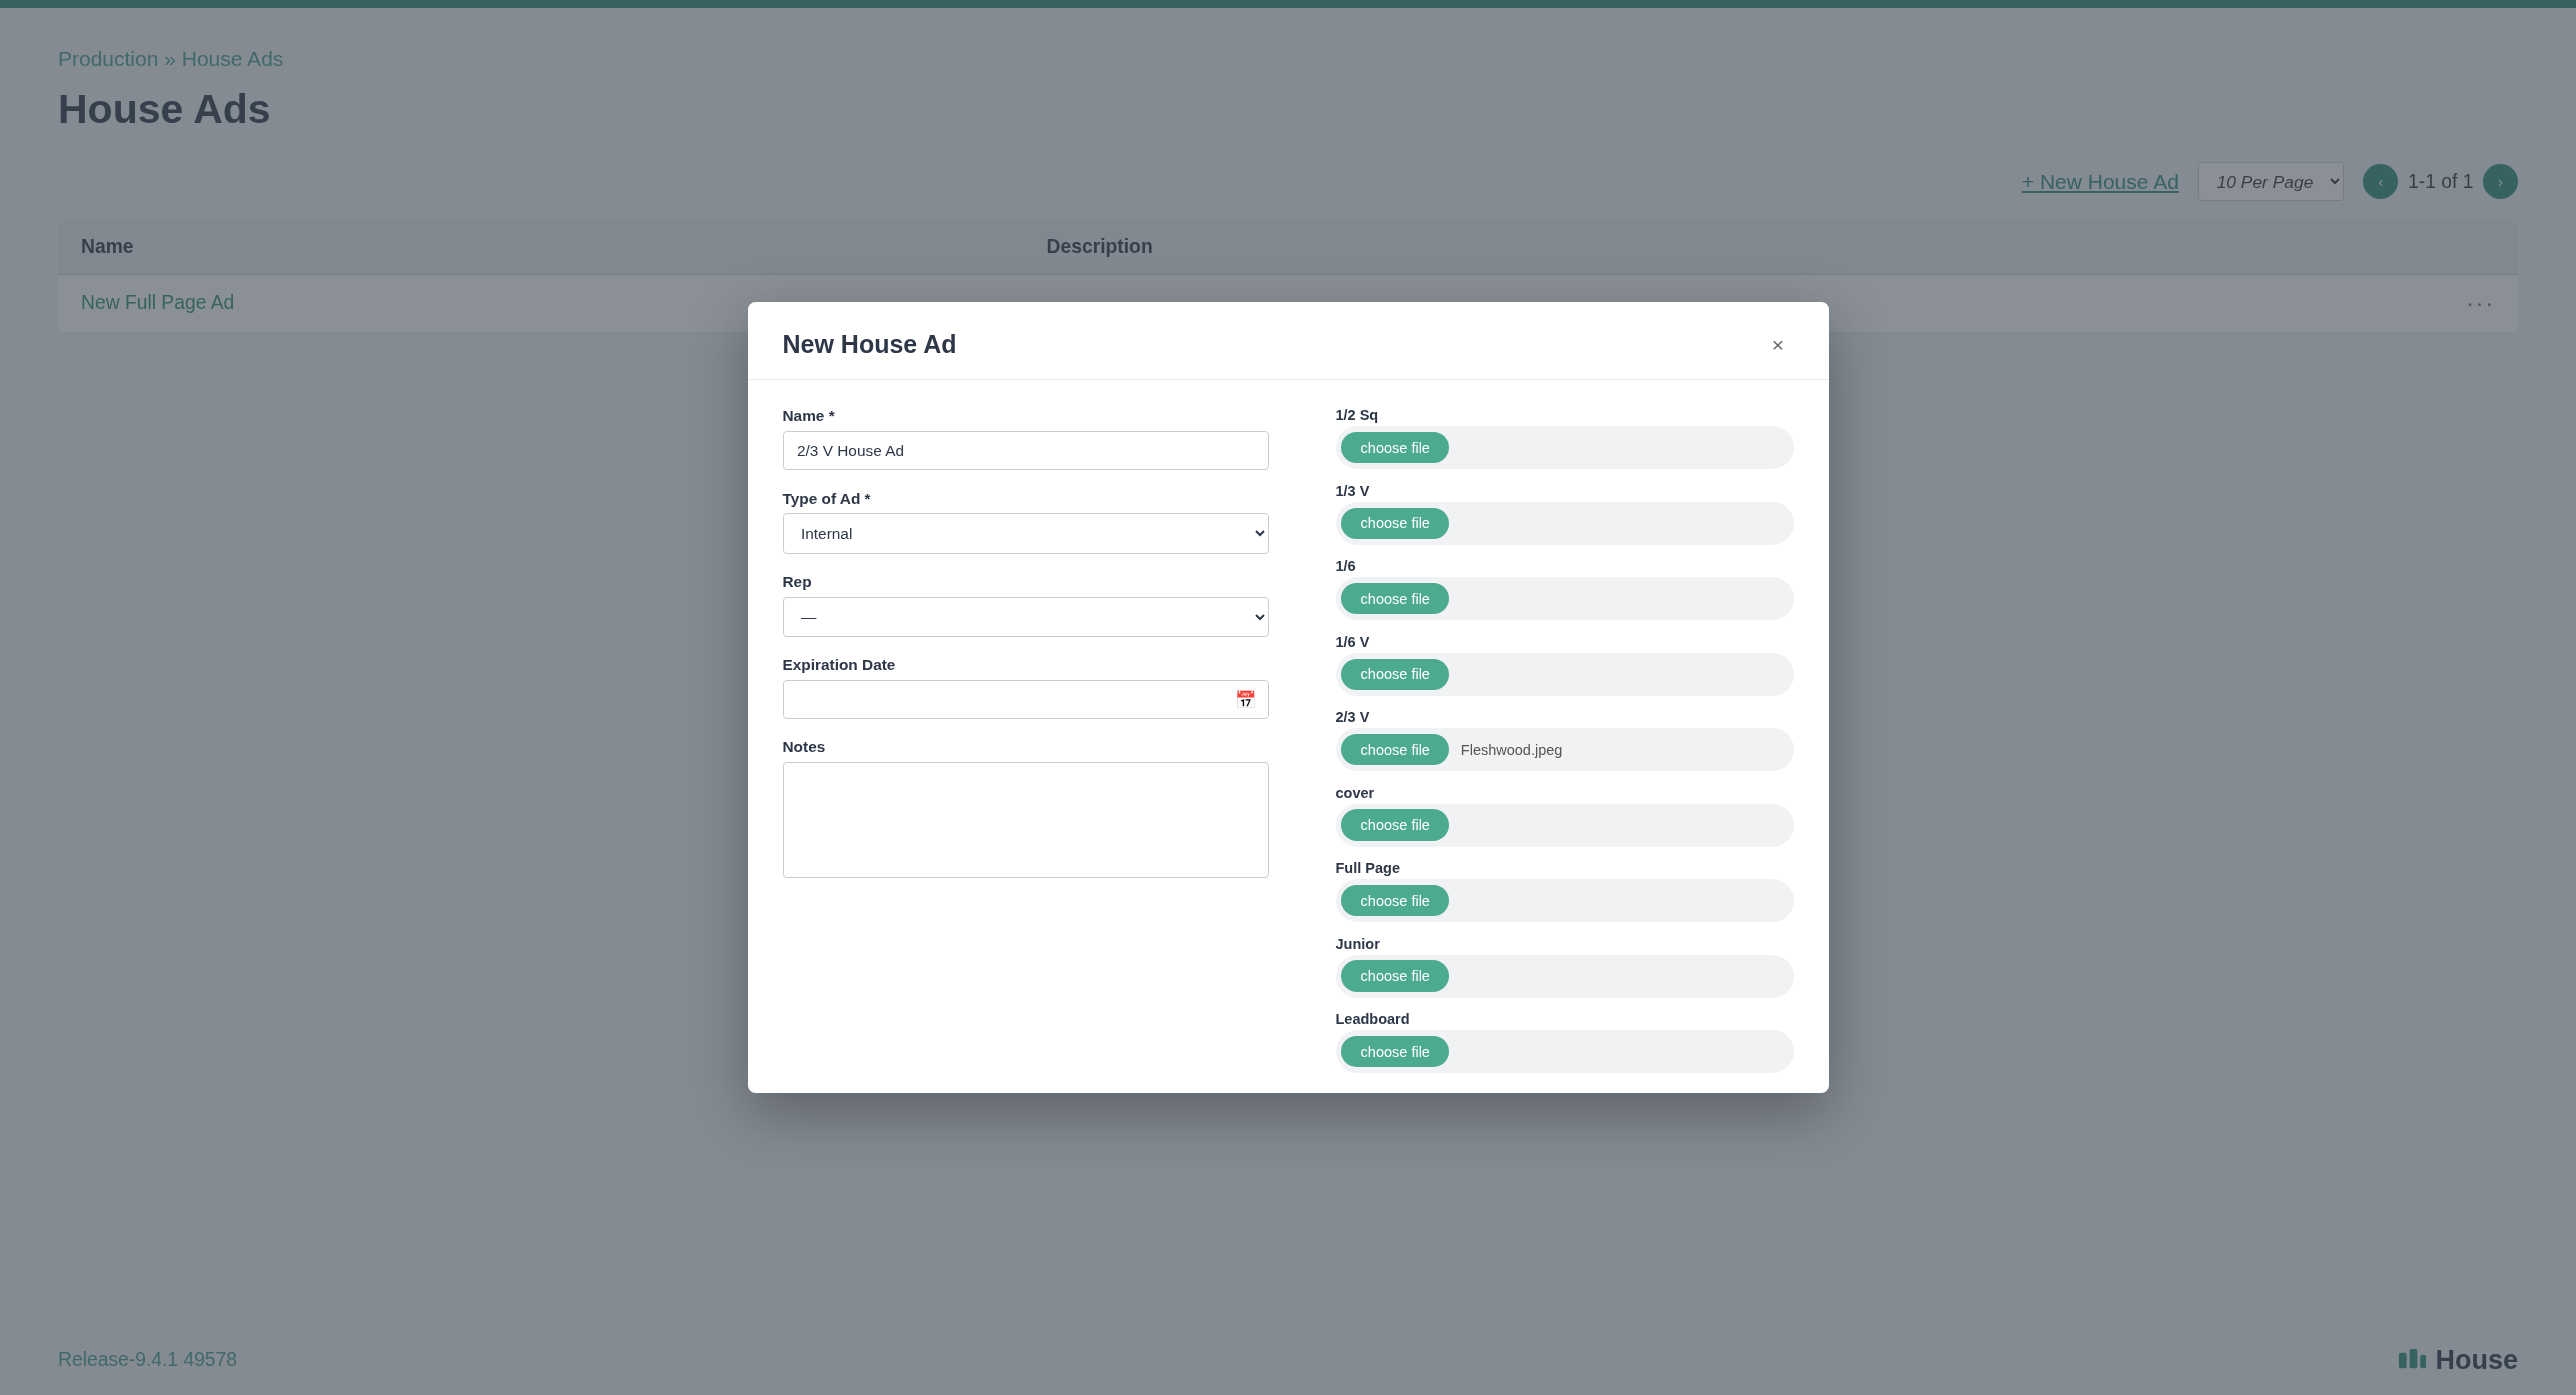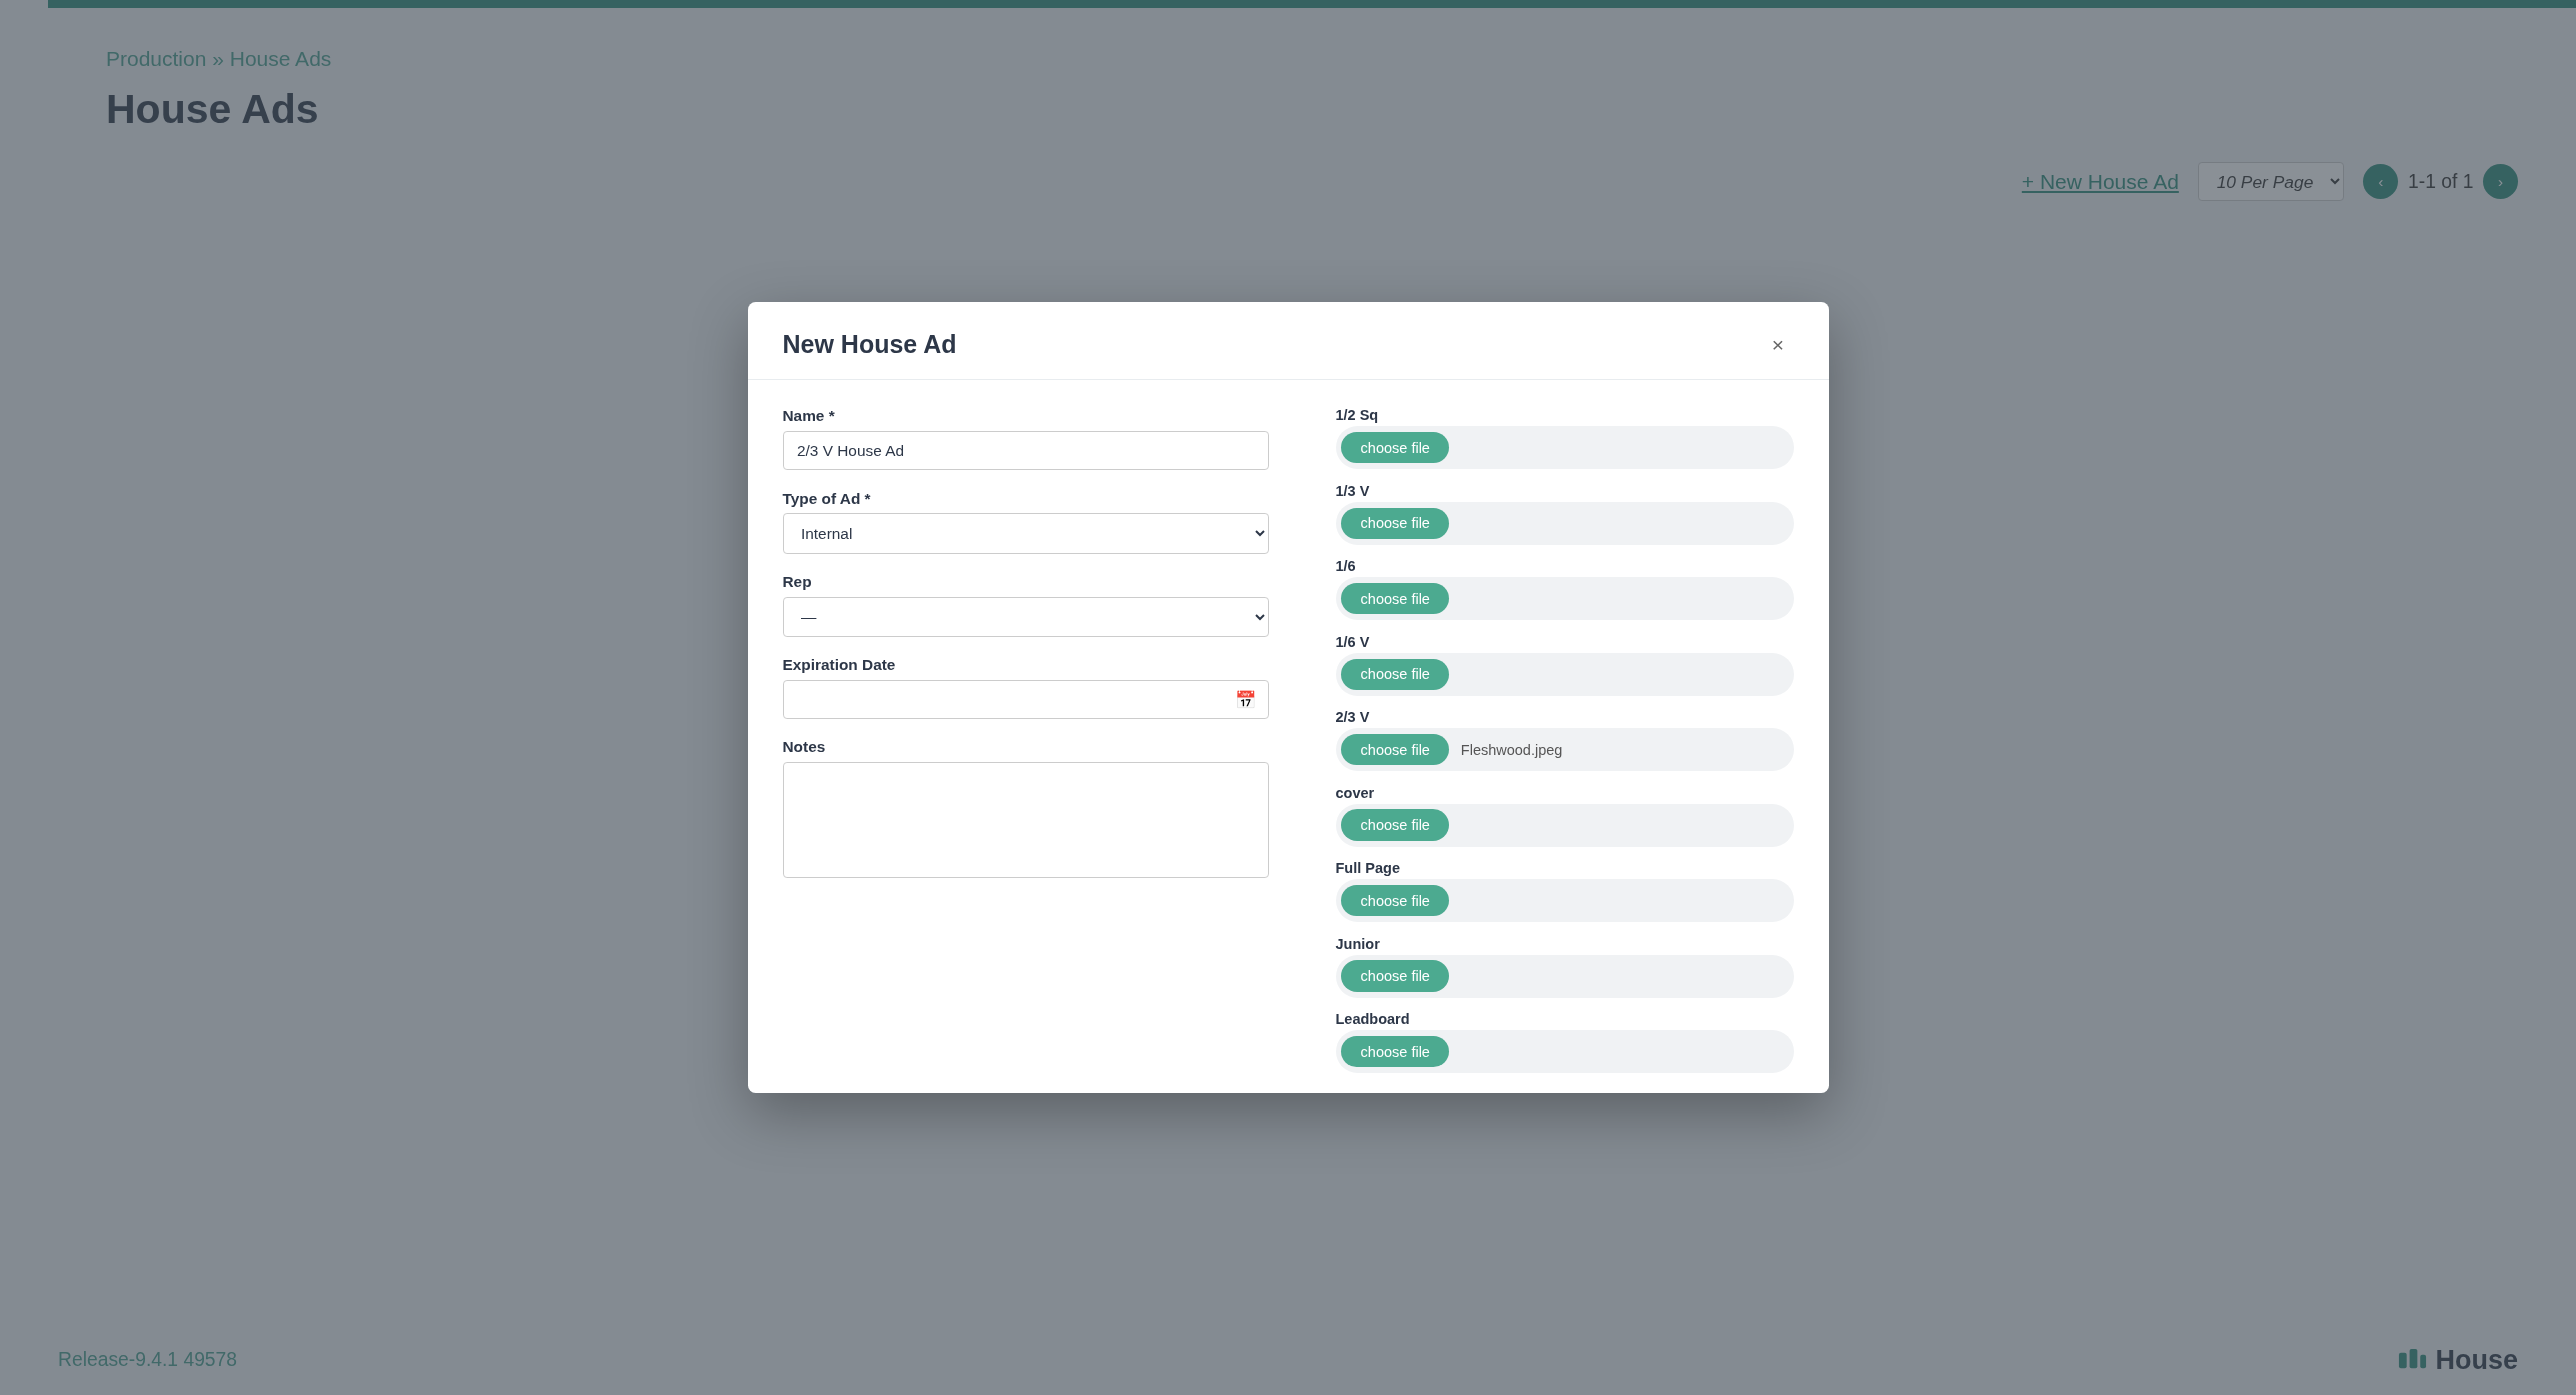--- a/index.html
+++ b/index.html
@@ -11,21 +11,20 @@
       height: 1395px;
       overflow: hidden;
       position: relative;
     }
 
     
     .bg-page {
       position: absolute;
       inset: 0;
       background: #f0f2f5;
-      padding-left: 48px;
     }
 
     .bg-header-bar {
       height: 7.7px;
       background: #2d8c7a;
     }
 
     .bg-content {
       padding: 39px 58px;
     }
@@ -342,20 +341,32 @@
       <div class="new-house-ad-btn-bg">+ New House Ad</div>
       <select class="per-page-select-bg">
         <option>10 Per Page</option>
       </select>
       <div class="pagination-bg">
         <div class="page-btn-bg">‹</div>
         <span>1-1 of 1</span>
         <div class="page-btn-bg">›</div>
       </div>
     </div>
+    <div class="bg-table">
+      <div class="bg-table-header">
+        <span>Name</span>
+        <span>Description</span>
+      </div>
+      <div class="bg-table-row">
+        <a class="bg-table-link">New Full Page Ad</a>
+        <div class="bg-more-btn">
+          <span class="more-dots">···</span>
+        </div>
+      </div>
+    </div>
   </div>
   <div class="bg-footer">
     <span class="release-text">Release-9.4.1 49578</span>
     <div class="maghub-logo">
       <svg width="31" height="31" viewBox="0 0 32 32">
         <rect x="2" y="8" width="8" height="16" rx="2" fill="#2d8c7a"></rect>
         <rect x="13" y="4" width="8" height="20" rx="2" fill="#2d8c7a"></rect>
         <rect x="24" y="10" width="6" height="14" rx="2" fill="#2d8c7a"></rect>
       </svg>
       <span>House</span>

